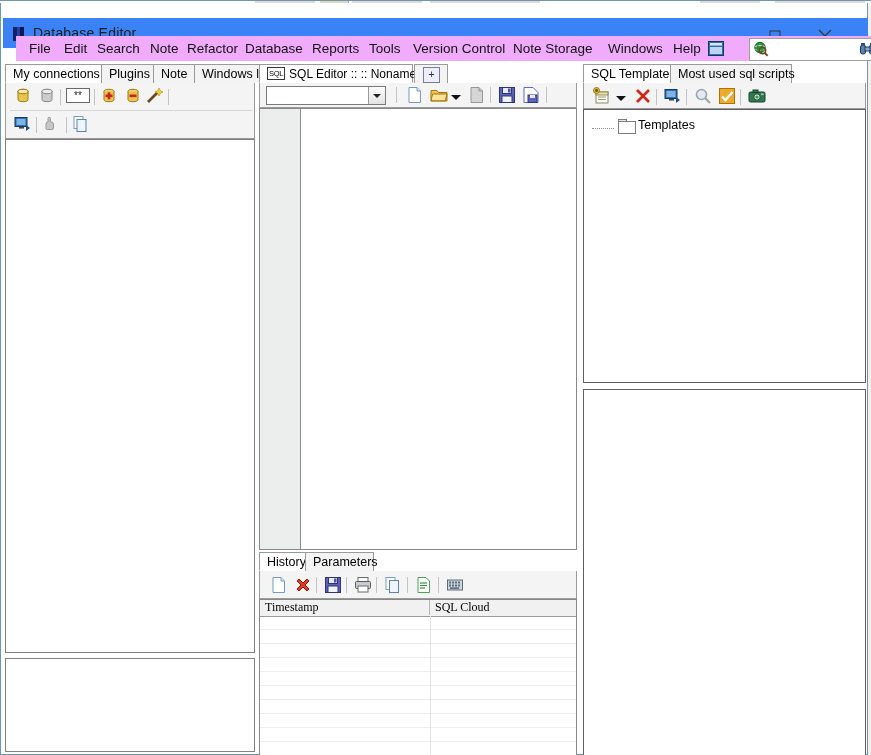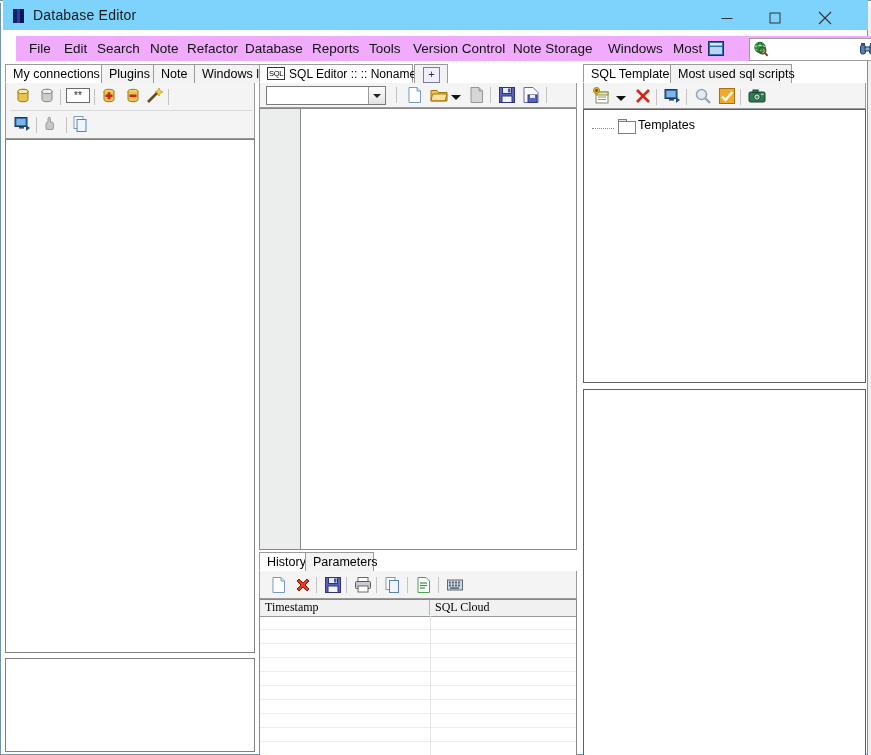--- a/index.html
+++ b/index.html
@@ -15,21 +15,21 @@
   .bg-sliver .seg{position:absolute;top:0;height:6px;background:#e8e8dc;border-right:1px solid #9aa;}
   .bg-sliver .ghost{position:absolute;top:0px;height:6px;background:linear-gradient(#cfcfc4,#f6f6ee);}
   .bg-accent{position:absolute;left:0;top:0;width:871px;height:1px;background:#6f94b4;}
 
   
   .win{position:absolute;left:0;top:3px;width:868px;height:752px;background:#fff;
        border:1px solid #6f94b4;border-top:none;box-sizing:border-box;}
   .win-left-edge{position:absolute;left:0;top:3px;width:3px;height:752px;background:#1f3a5f;}
 
   
-  .titlebar{position:absolute;left:3px;top:0;width:865px;height:30px;background:#7dd3fc;}
+  .titlebar{position:absolute;left:3px;top:18px;width:865px;height:30px;background:#3b82f6;}
   .title-icon{position:absolute;left:10px;top:9px;width:11px;height:14px;
               background:linear-gradient(90deg,#13216b 0%,#13216b 34%,#2a3fa5 34%,#2a3fa5 62%,#0d1551 62%);}
   .title-text{position:absolute;left:30px;top:7px;font-size:14px;color:#1a1a1a;letter-spacing:.2px;}
   .winbtn{position:absolute;top:4px;width:46px;height:28px;cursor:default;}
   .winbtn svg{position:absolute;left:50%;top:50%;transform:translate(-50%,-50%);}
   #btn-min{right:118px;} #btn-max{right:70px;} #btn-close{right:20px;}
 
   
   .menubar{position:absolute;left:16px;top:36px;width:863px;height:25px;background:#f0abfc;}
   .menu-item{position:absolute;top:3px;height:19px;line-height:19px;padding:0 5px;font-size:13.5px;color:#111;white-space:nowrap;}
@@ -144,21 +144,21 @@
     <div class="menu-item" style="left:43px">Edit</div>
     <div class="menu-item" style="left:76px">Search</div>
     <div class="menu-item" style="left:129px">Note</div>
     <div class="menu-item" style="left:166px">Refactor</div>
     <div class="menu-item" style="left:224px">Database</div>
     <div class="menu-item" style="left:291px">Reports</div>
     <div class="menu-item" style="left:348px">Tools</div>
     <div class="menu-item" style="left:392px">Version Control</div>
     <div class="menu-item" style="left:492px">Note Storage</div>
     <div class="menu-item" style="left:587px">Windows</div>
-    <div class="menu-item" style="left:652px">Most</div>
+    <div class="menu-item" style="left:652px">Help</div>
 
     <div class="menu-ico" style="left:692px">
       <svg width="16" height="15" viewBox="0 0 16 15">
         <rect x="0.5" y="0.5" width="15" height="14" fill="#2e6fb5" stroke="#14365f"></rect>
         <rect x="2" y="2" width="12" height="2.5" fill="#dce9f7"></rect>
         <rect x="2" y="6" width="12" height="7" fill="#bcd6ef"></rect>
       </svg>
     </div>
 
     <div class="searchbox">

